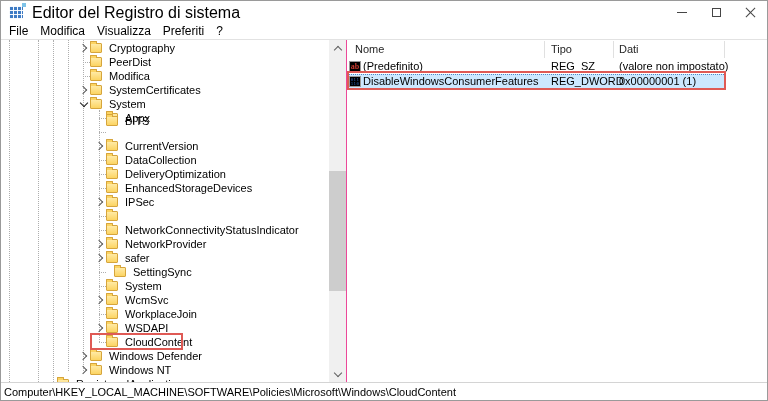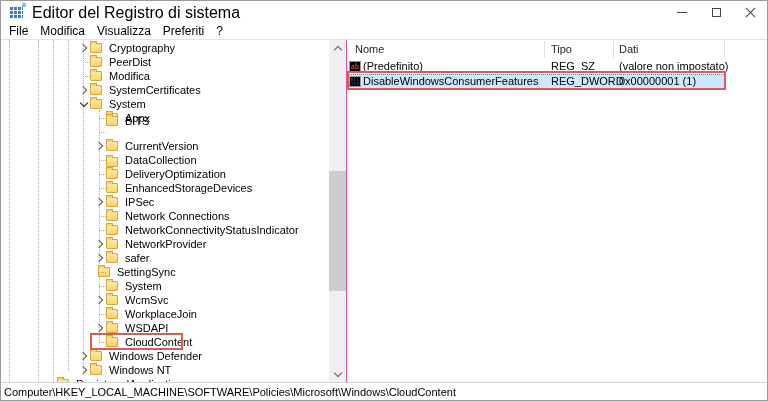--- a/index.html
+++ b/index.html
@@ -161,21 +161,21 @@
             <span class="tree-label">BITS</span>
           </div>
           <div class="tick" style="left: 98px; top: 92px; width: 7px;"></div>
           <div class="tree-row" style="top: 99px; left: 92px;">
             <span class="chev-slot">
               <span class="chev closed"></span>
             </span>
             <span class="folder"></span>
             <span class="tree-label">CurrentVersion</span>
           </div>
-          <div class="tree-row" style="top: 113px; left: 92px; align-items: flex-end;">
+          <div class="tree-row" style="top: 113px; left: 92px;">
             <span class="chev-slot"></span>
             <span class="folder"></span>
             <span class="tree-label">DataCollection</span>
           </div>
           <div class="tick" style="left: 98px; top: 120px; width: 7px;"></div>
           <div class="tree-row" style="top: 127px; left: 92px;">
             <span class="chev-slot"></span>
             <span class="folder"></span>
             <span class="tree-label">DeliveryOptimization</span>
           </div>
@@ -189,21 +189,20 @@
           <div class="tree-row" style="top: 155px; left: 92px;">
             <span class="chev-slot">
               <span class="chev closed"></span>
             </span>
             <span class="folder"></span>
             <span class="tree-label">IPSec</span>
           </div>
           <div class="tree-row" style="top: 169px; left: 92px;">
             <span class="chev-slot"></span>
             <span class="folder"></span>
-            <span class="tree-label">Network Connections</span>
           </div>
           <div class="tick" style="left: 98px; top: 176px; width: 7px;"></div>
           <div class="tree-row" style="top: 183px; left: 92px;">
             <span class="chev-slot"></span>
             <span class="folder"></span>
             <span class="tree-label">NetworkConnectivityStatusIndicator</span>
           </div>
           <div class="tick" style="left: 98px; top: 190px; width: 7px;"></div>
           <div class="tree-row" style="top: 197px; left: 92px;">
             <span class="chev-slot">
@@ -212,21 +211,21 @@
             <span class="folder"></span>
             <span class="tree-label">NetworkProvider</span>
           </div>
           <div class="tree-row" style="top: 211px; left: 92px;">
             <span class="chev-slot">
               <span class="chev closed"></span>
             </span>
             <span class="folder"></span>
             <span class="tree-label">safer</span>
           </div>
-          <div class="tree-row" style="top: 225px; left: 84px;">
+          <div class="tree-row" style="top: 225px; left: 100px;">
             <span class="chev-slot"></span>
             <span class="folder"></span>
             <span class="tree-label">SettingSync</span>
           </div>
           <div class="tick" style="left: 98px; top: 232px; width: 7px;"></div>
           <div class="tree-row" style="top: 239px; left: 92px;">
             <span class="chev-slot"></span>
             <span class="folder"></span>
             <span class="tree-label">System</span>
           </div>

